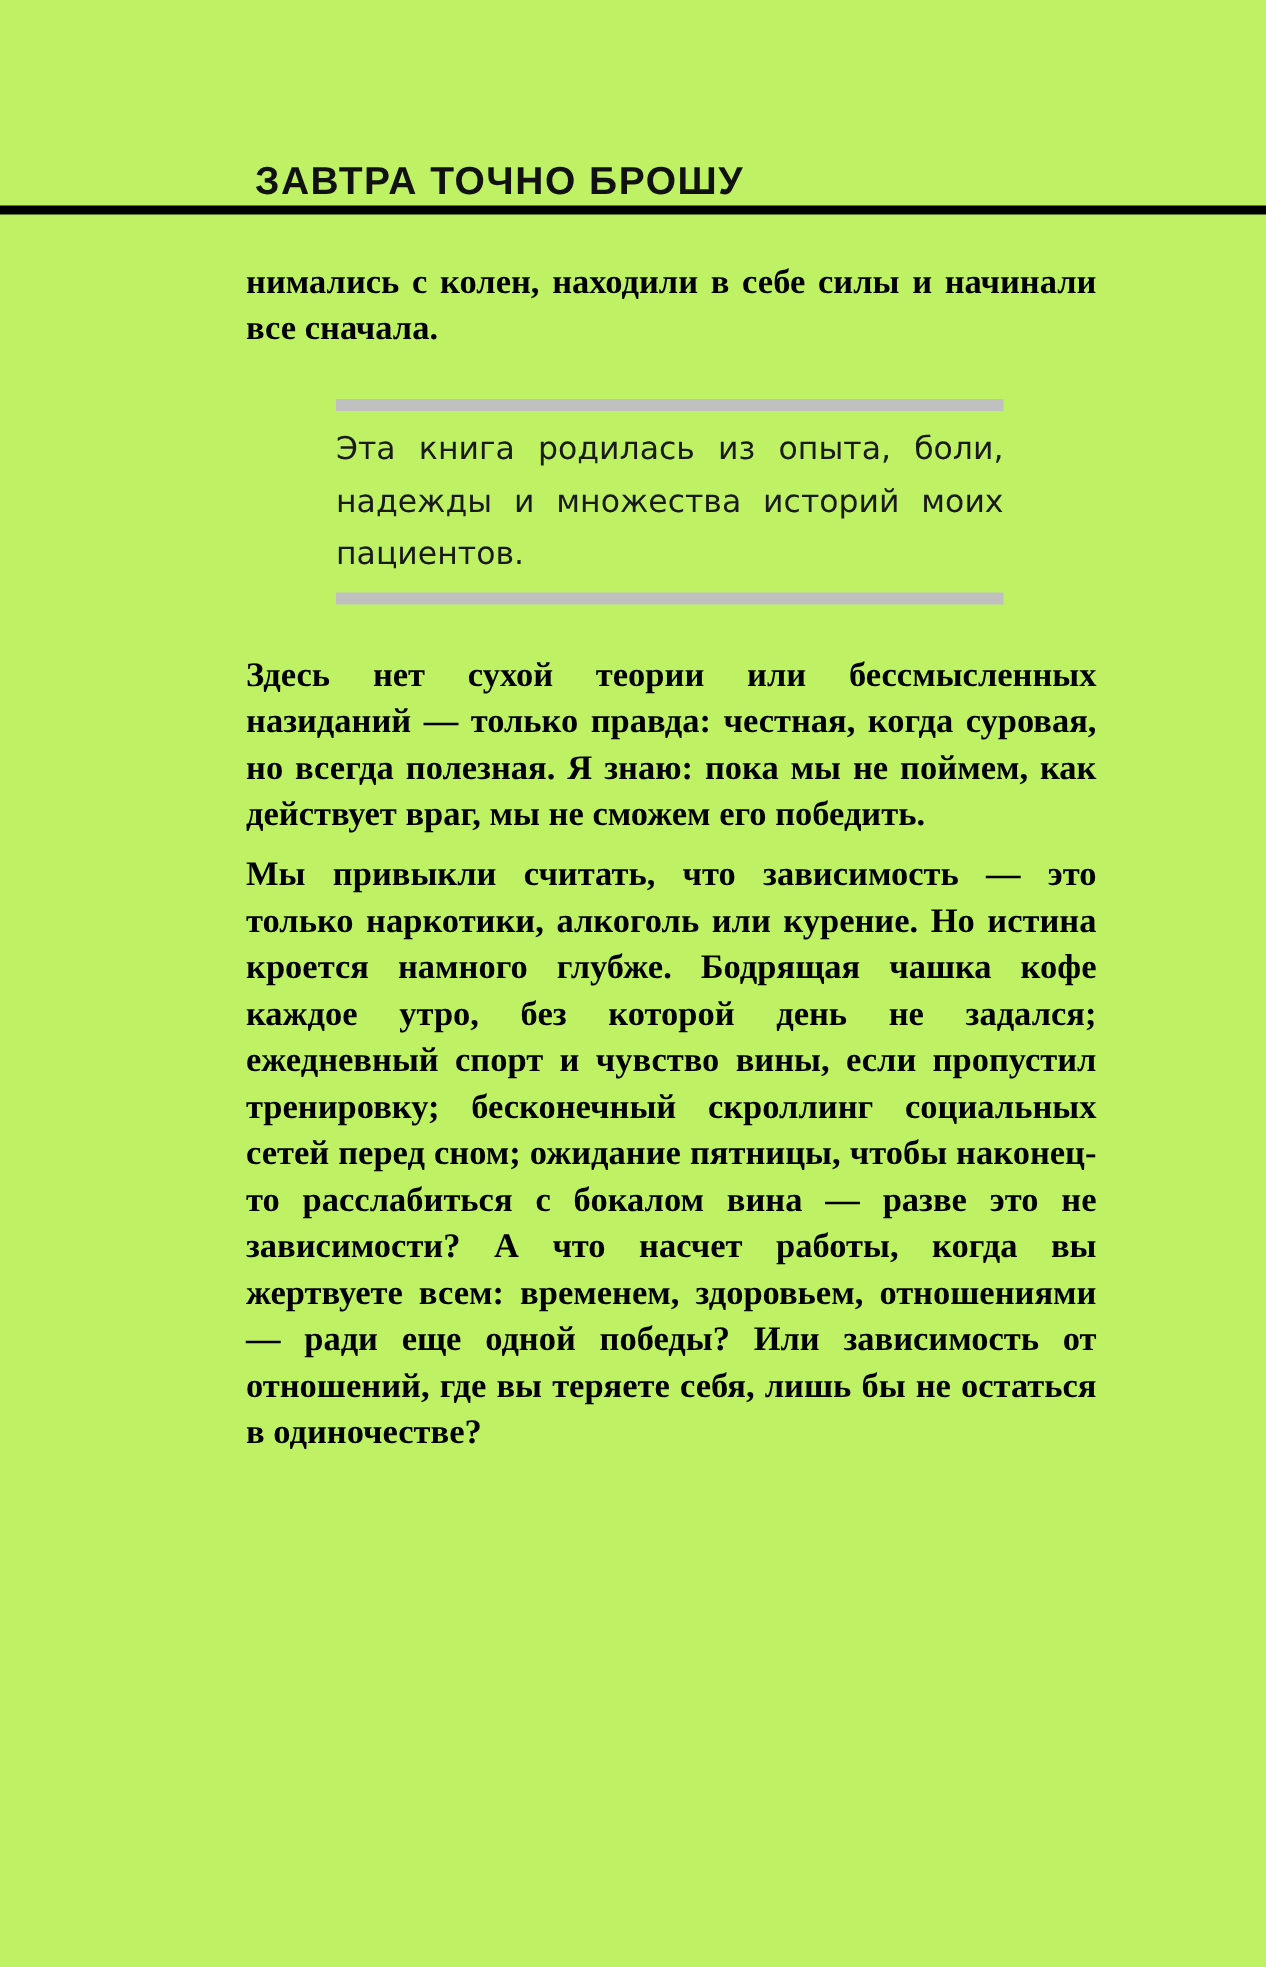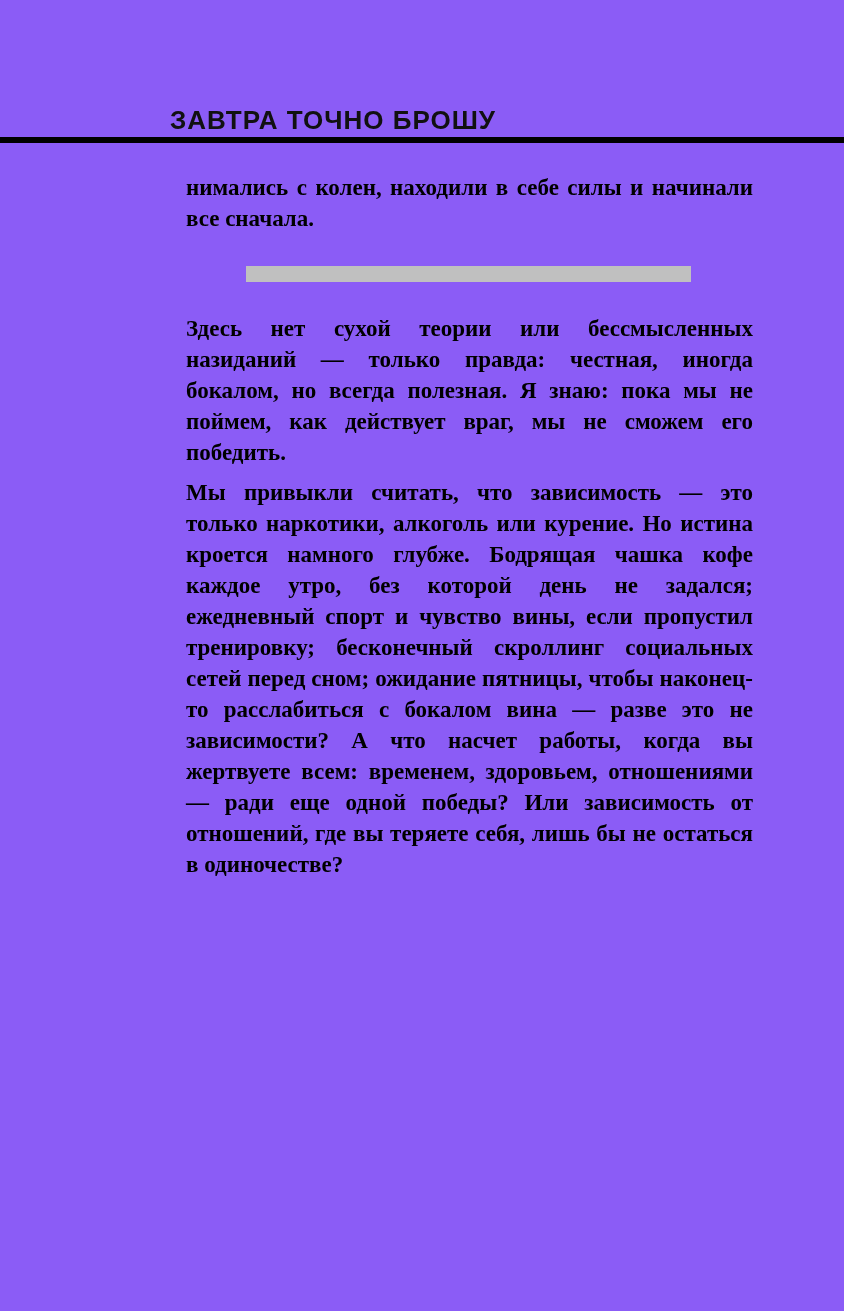--- a/index.html
+++ b/index.html
@@ -4,21 +4,21 @@
 <style>
   html, body {
     margin: 0;
     padding: 0;
     background: #ffffff;
   }
   .page {
     position: relative;
     width: 844px;
     height: 1311px;
-    background: #8b5cf6;
+    background: #bef264;
     overflow: hidden;
     font-family: "Liberation Serif", serif;
   }
   
   .running-head {
     position: absolute;
     left: 170px;
     top: 105px;
     font-family: "Liberation Sans", sans-serif;
     font-weight: 700;
@@ -31,21 +31,21 @@
     position: absolute;
     left: 0;
     top: 137px;
     width: 844px;
     height: 6px;
     background: #000000;
   }
   
   .content {
     position: absolute;
-    left: 186px;
+    left: 164px;
     top: 172px;
     width: 567px;
   }
   .body-p {
     margin: 0 0 9px 0;
     font-family: "Liberation Serif", serif;
     font-weight: 700;
     font-size: 23px;
     line-height: 31px;
     color: #000000;
@@ -87,23 +87,24 @@
   <div class="running-head">ЗАВТРА ТОЧНО БРОШУ</div>
 
   <div class="header-rule"></div>
 
   <div class="content">
 
     <p class="body-p intro-p">нимались с колен, находили в себе силы и начинали все сначала.</p>
 
     <div class="quote-block">
       <div class="quote-bar"></div>
+      <p class="quote-text">Эта книга родилась из опыта, боли, надежды и множества историй моих пациентов.</p>
       <div class="quote-bar"></div>
     </div>
 
-    <p class="body-p">Здесь нет сухой теории или бессмысленных назиданий — только правда: честная, иногда бокалом, но всегда полезная. Я знаю: пока мы не поймем, как действует враг, мы не сможем его победить.</p>
+    <p class="body-p">Здесь нет сухой теории или бессмысленных назиданий — только правда: честная, когда суровая, но всегда полезная. Я знаю: пока мы не поймем, как действует враг, мы не сможем его победить.</p>
 
     <p class="body-p">Мы привыкли считать, что зависимость — это только наркотики, алкоголь или курение. Но истина кроется намного глубже. Бодрящая чашка кофе каждое утро, без которой день не задался; ежедневный спорт и чувство вины, если пропустил тренировку; бесконечный скроллинг социальных сетей перед сном; ожидание пятницы, чтобы наконец-то расслабиться с бокалом вина — разве это не зависимости? А что насчет работы, когда вы жертвуете всем: временем, здоровьем, отношениями — ради еще одной победы? Или зависимость от отношений, где вы теряете себя, лишь бы не остаться в одиночестве?</p>
 
 
   </div>
 
 </div>
 
 </body></html>

